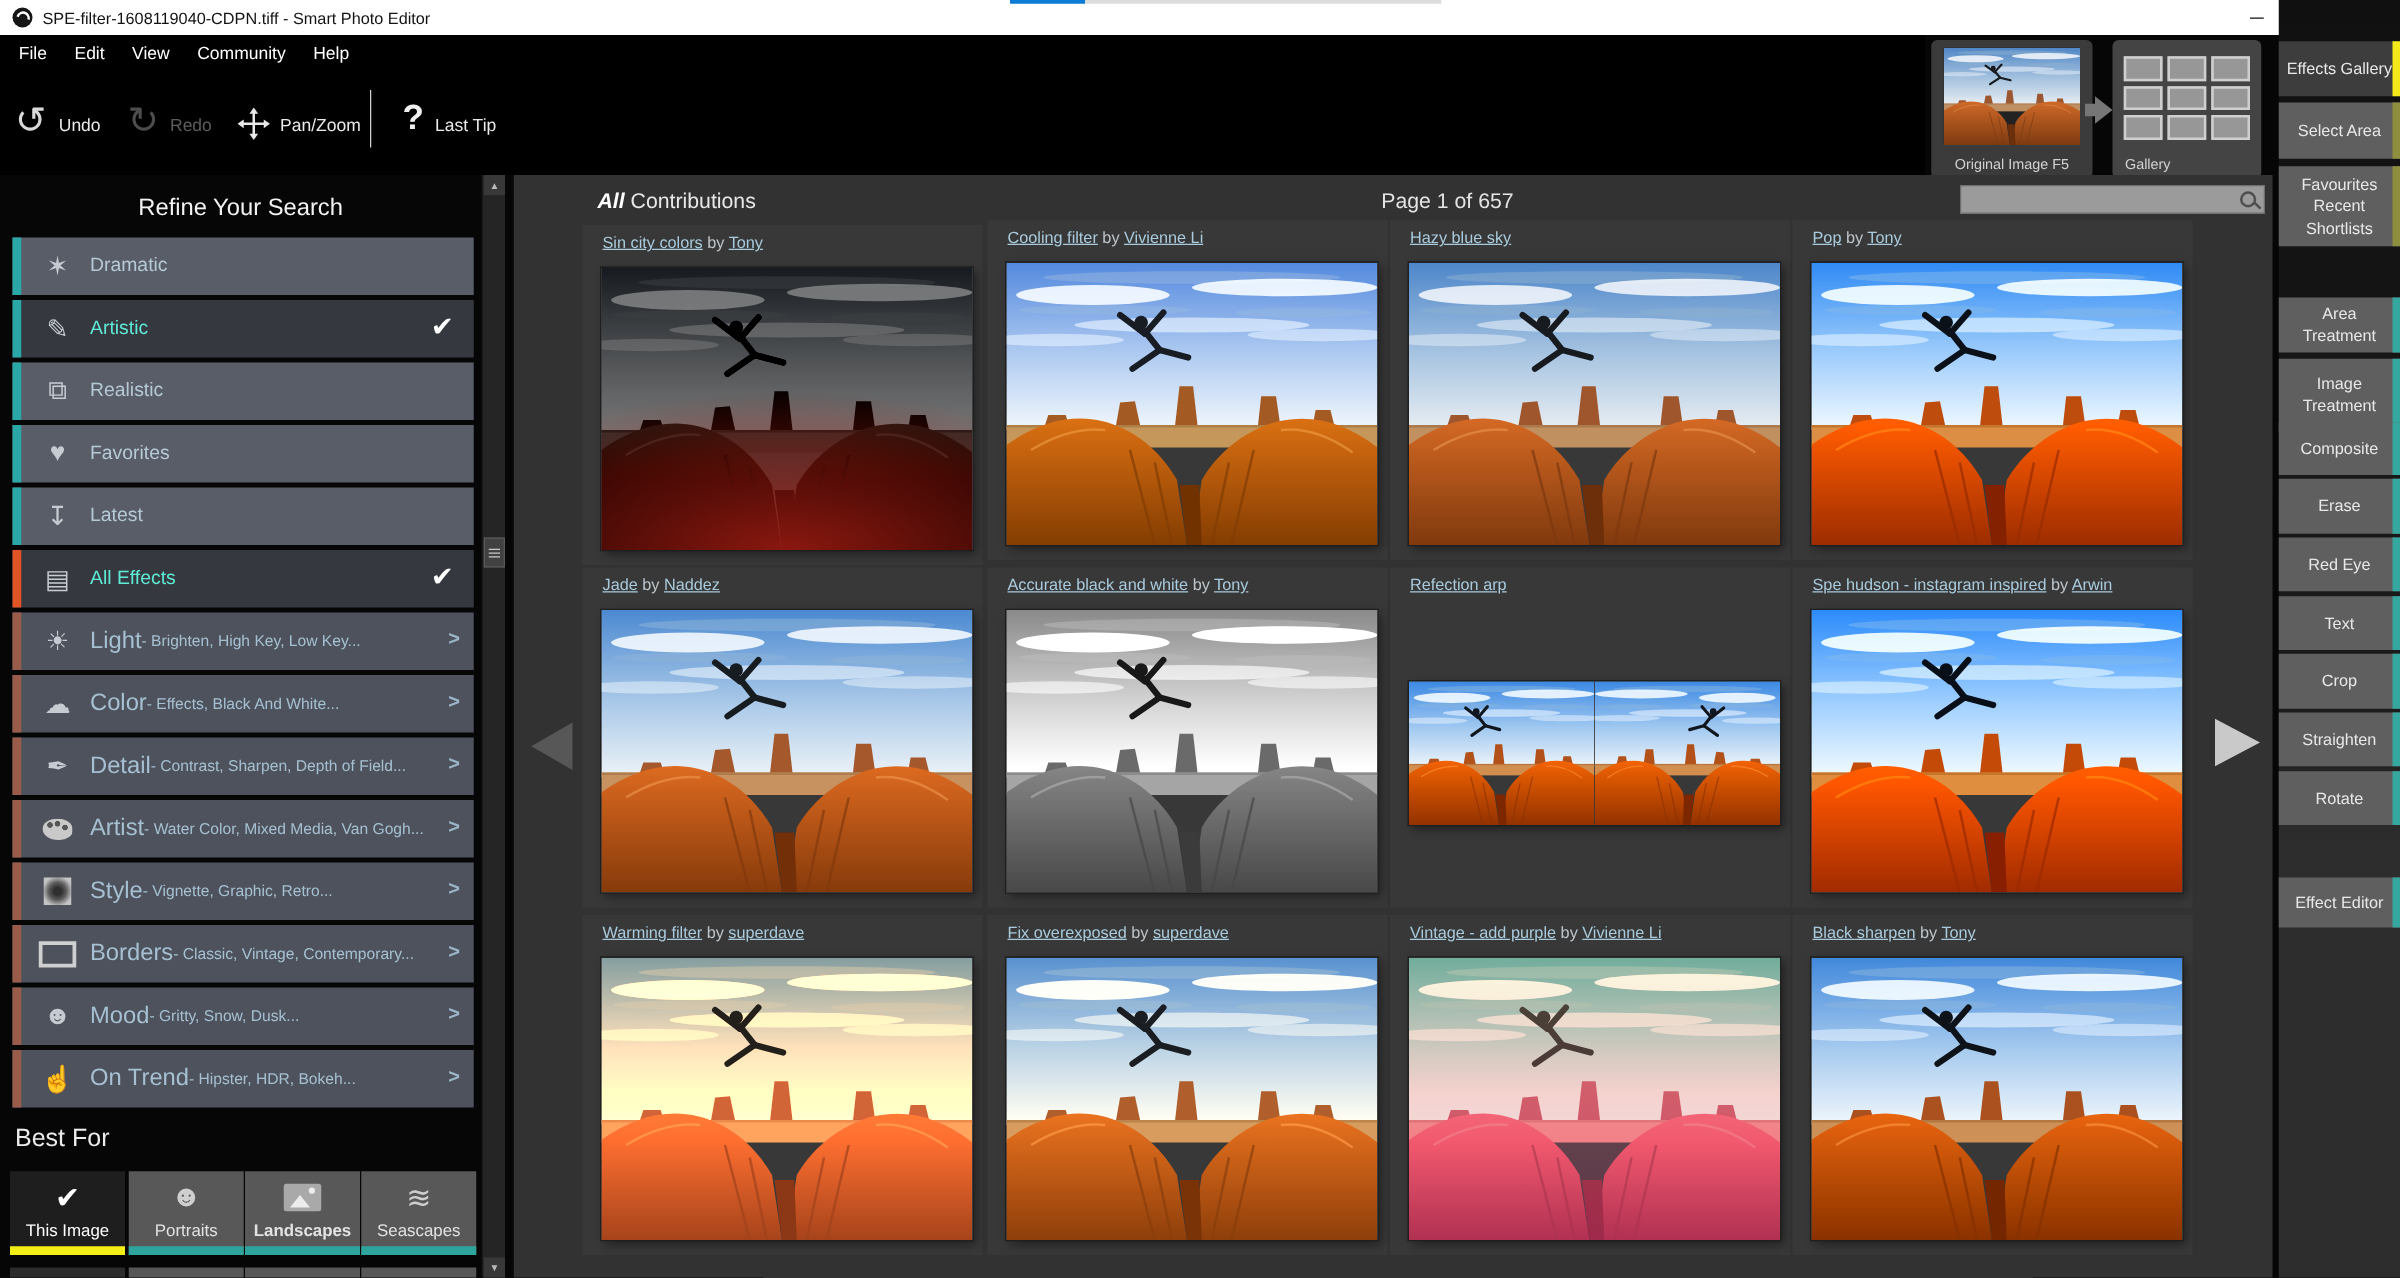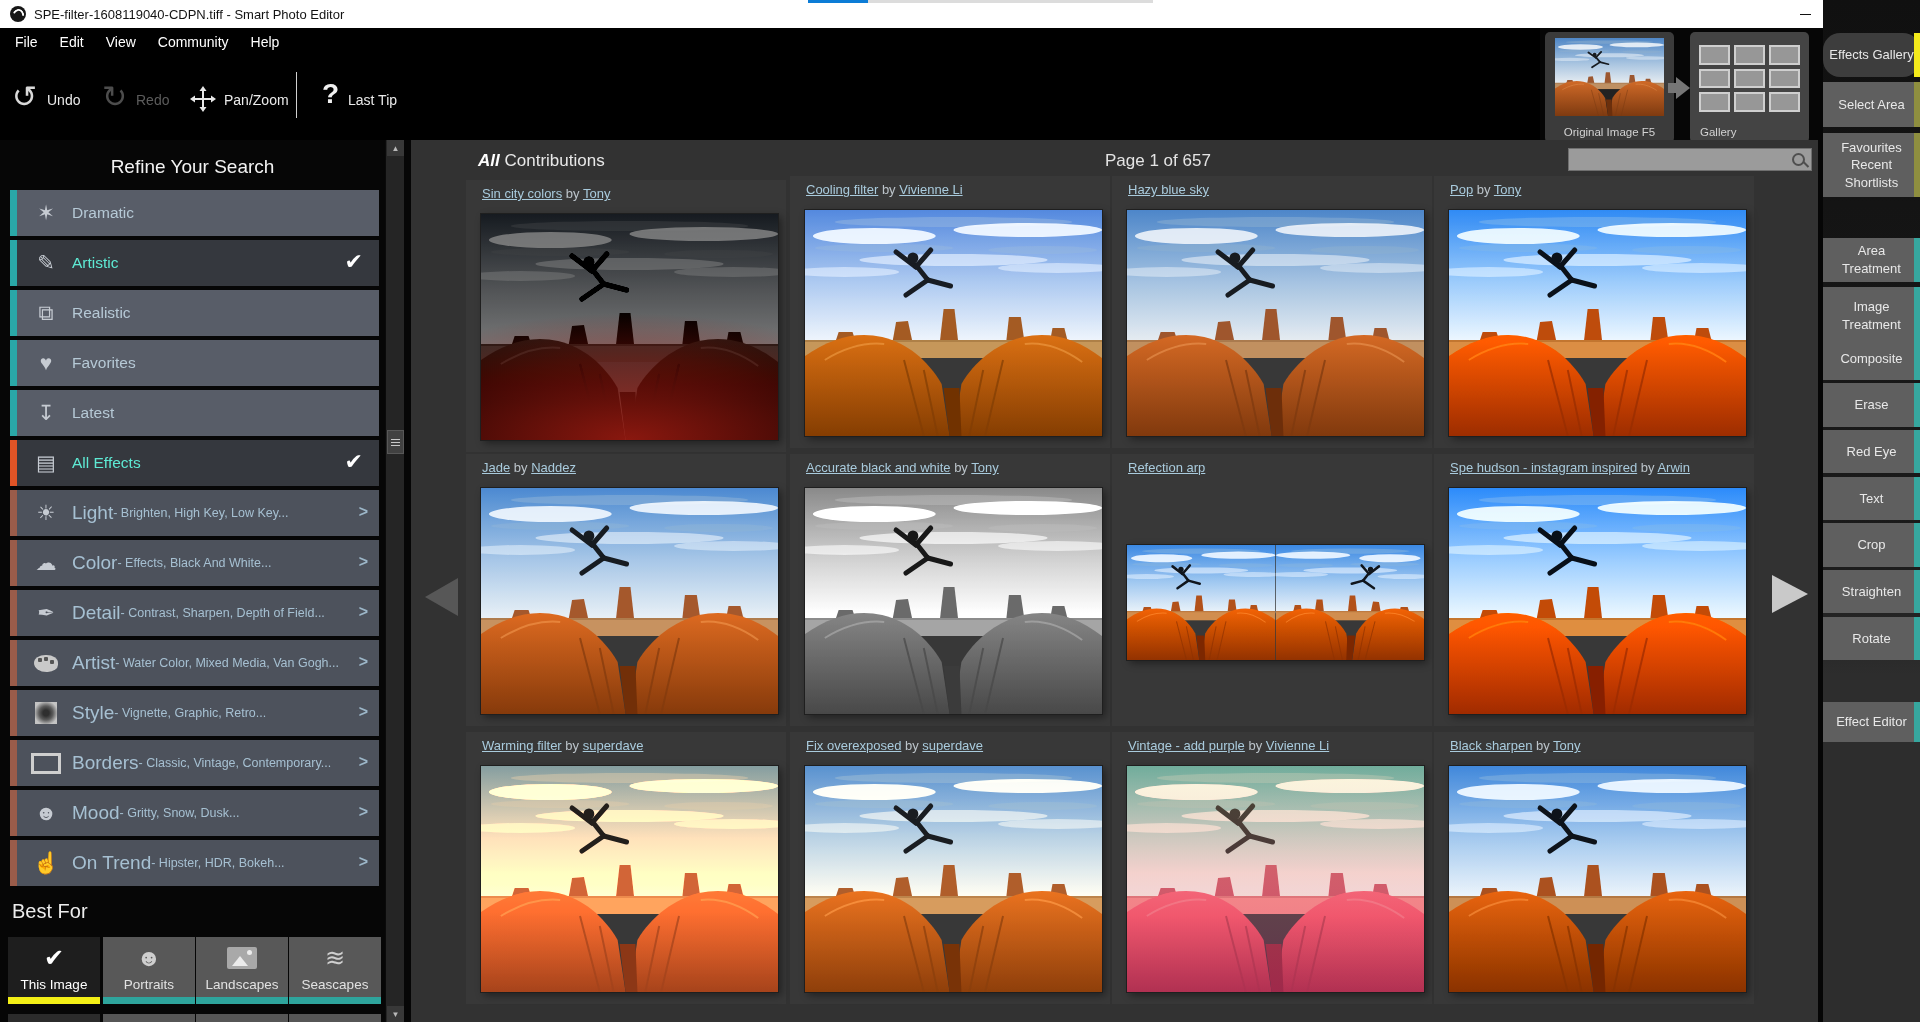--- a/index.html
+++ b/index.html
@@ -374,21 +374,21 @@
         <div class="bf-label">This Image</div>
         <div class="bf-bar"></div>
       </div>
       <div class="bf-partial dark" style="left: 8px;"></div>
       <div class="bf-btn" style="left: 103px;">
         <div class="bf-ico">☻</div>
         <div class="bf-label">Portraits</div>
         <div class="bf-bar"></div>
       </div>
       <div class="bf-partial" style="left: 103px;"></div>
-      <div class="bf-btn" style="left: 196px;">
+      <div class="bf-btn" style="left: 196px; font-weight: bold;">
         <div class="bf-ico">
           <i class="ic-landscape"></i>
         </div>
         <div class="bf-label">Landscapes</div>
         <div class="bf-bar"></div>
       </div>
       <div class="bf-partial" style="left: 196px;"></div>
       <div class="bf-btn" style="left: 289px;">
         <div class="bf-ico">≋</div>
         <div class="bf-label">Seascapes</div>
@@ -531,21 +531,21 @@
           </div>
         </div>
       </div>
 
     <div class="nav-arrow nav-left"></div>
     <div class="nav-arrow nav-right"></div>
   </div>
 
   <div class="railbg"></div>
   <div id="rail-list">
-      <div class="rail-btn sel" style="top: 33px; height: 44px; border-radius: 17px;">
+      <div class="rail-btn sel" style="top: 33px; height: 44px;">
         <span>Effects Gallery</span>
         <span class="rail-strip" style="background: rgb(244, 234, 27);"></span>
       </div>
       <div class="rail-btn" style="top: 82px; height: 45px;">
         <span>Select Area</span>
         <span class="rail-strip" style="background: rgb(142, 142, 63);"></span>
       </div>
       <div class="rail-btn" style="top: 133px; height: 64px;">
         <span>Favourites Recent Shortlists</span>
         <span class="rail-strip" style="background: rgb(142, 142, 63);"></span>

